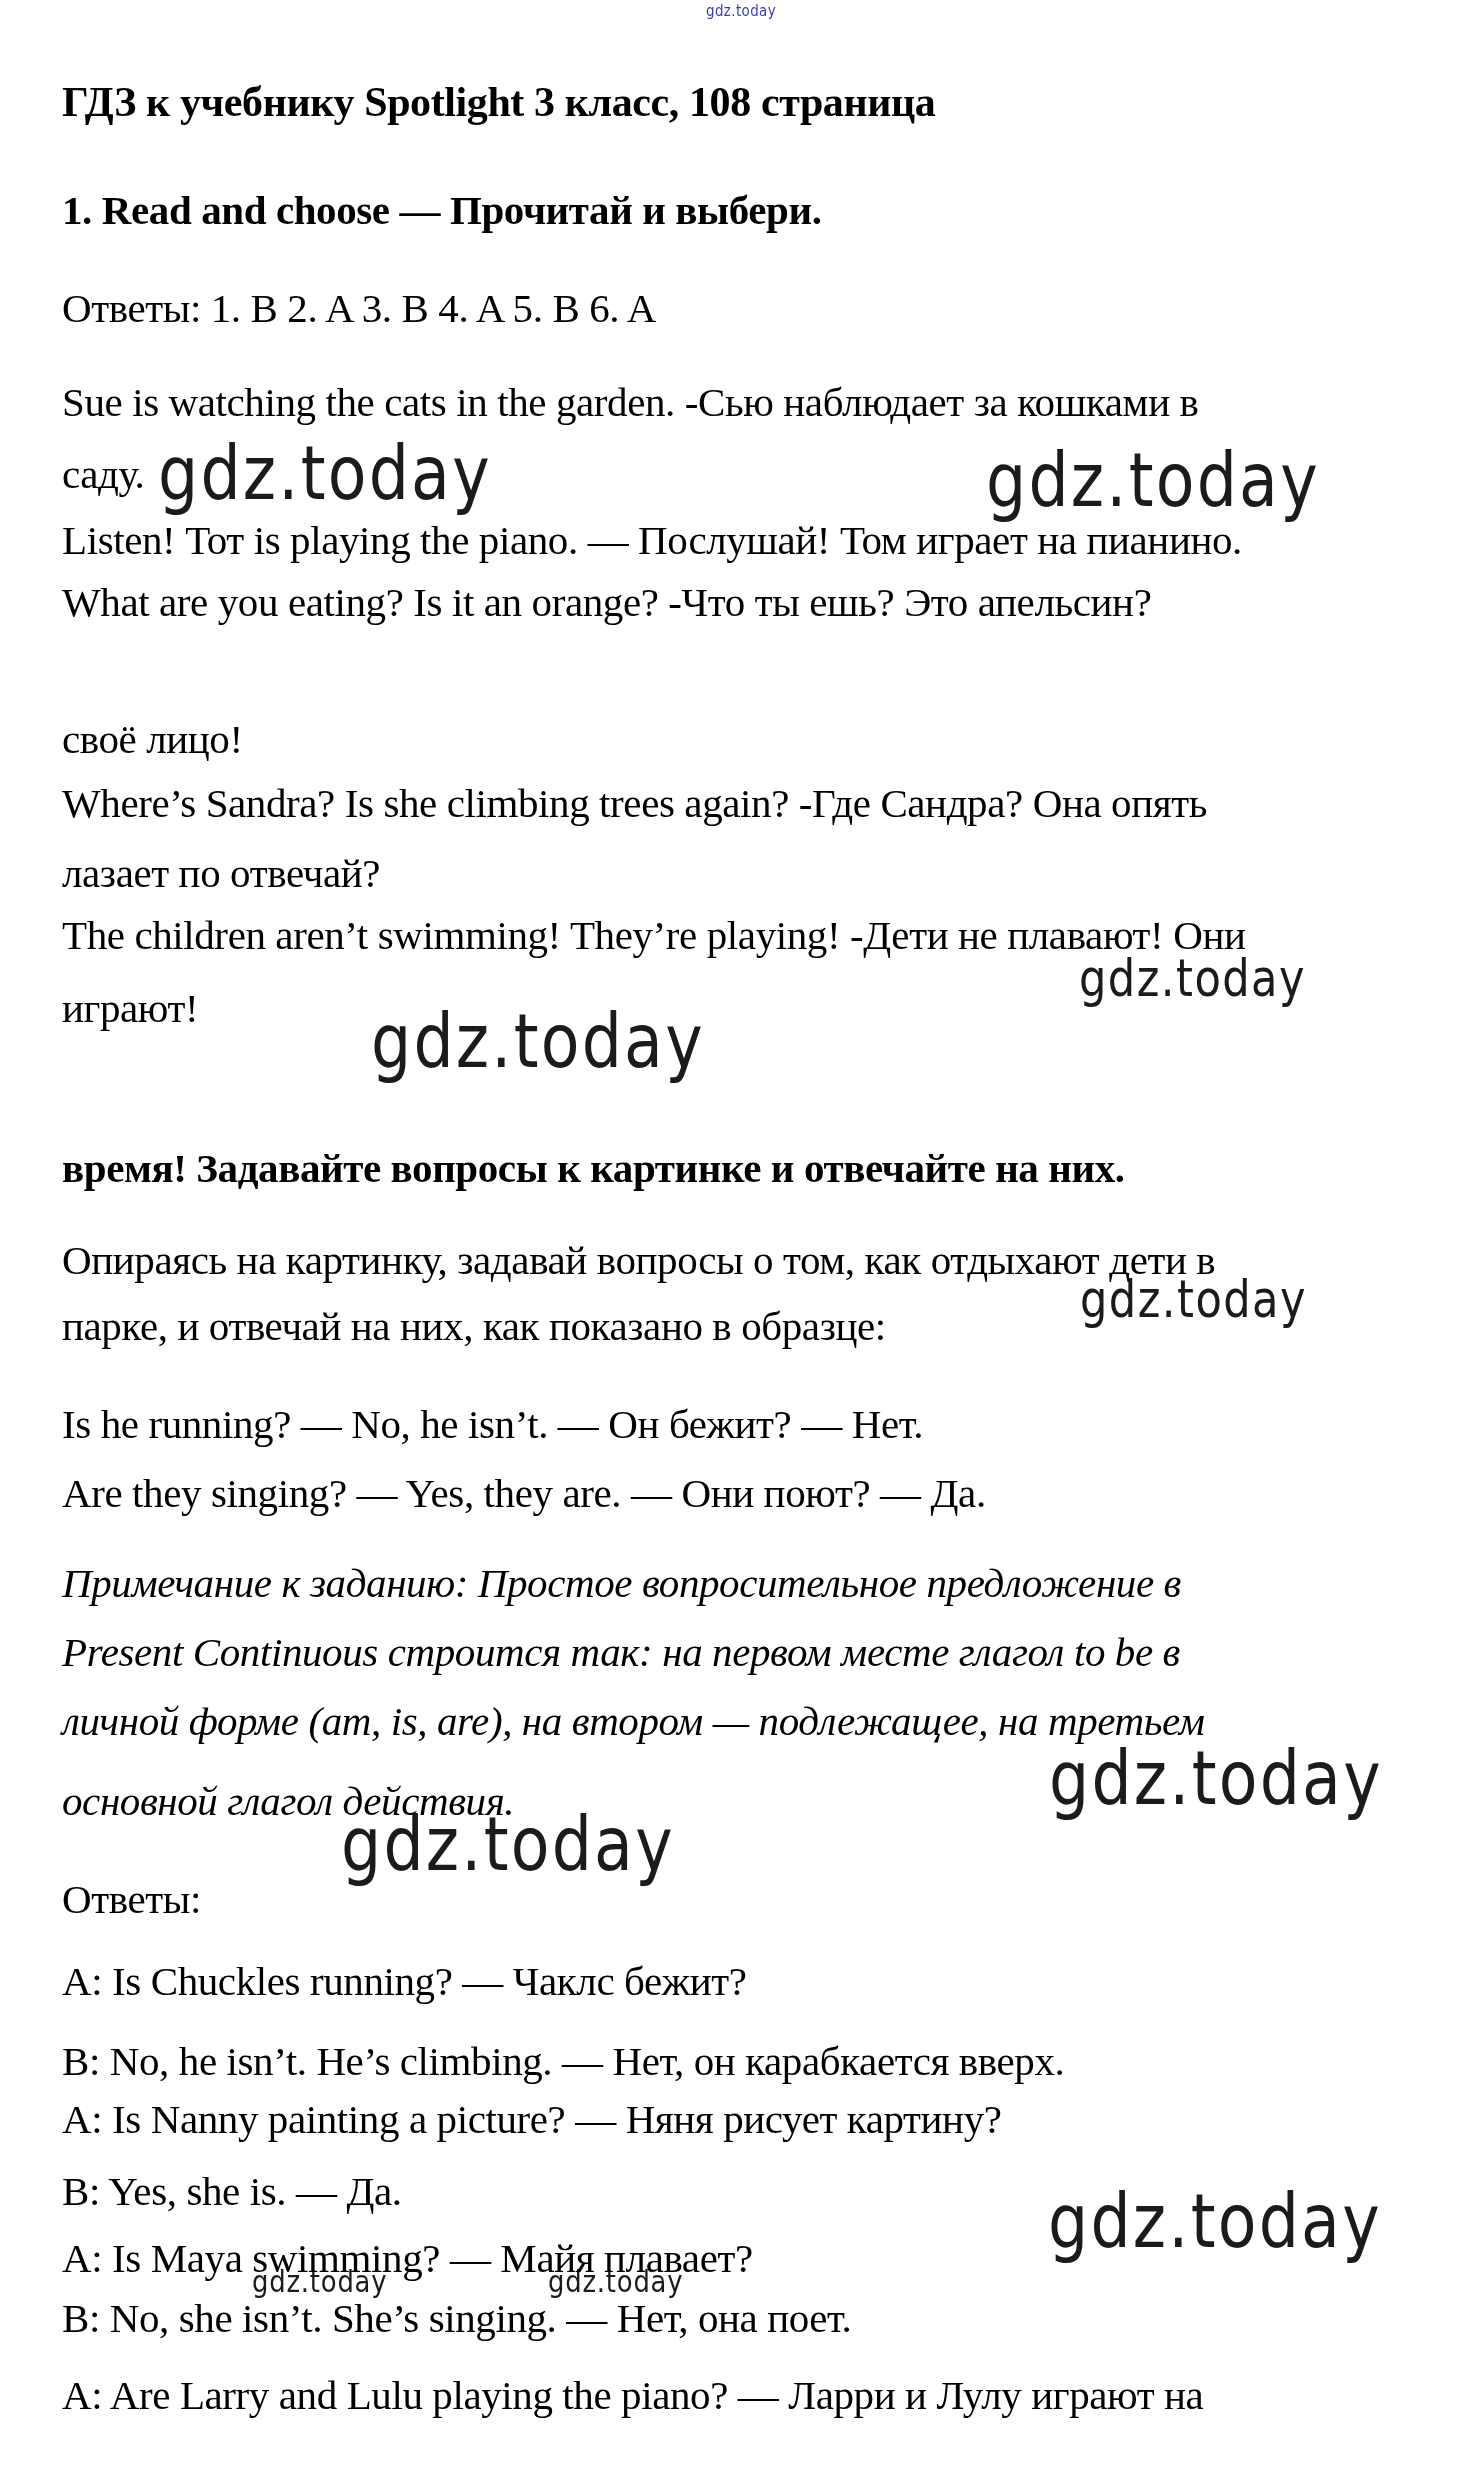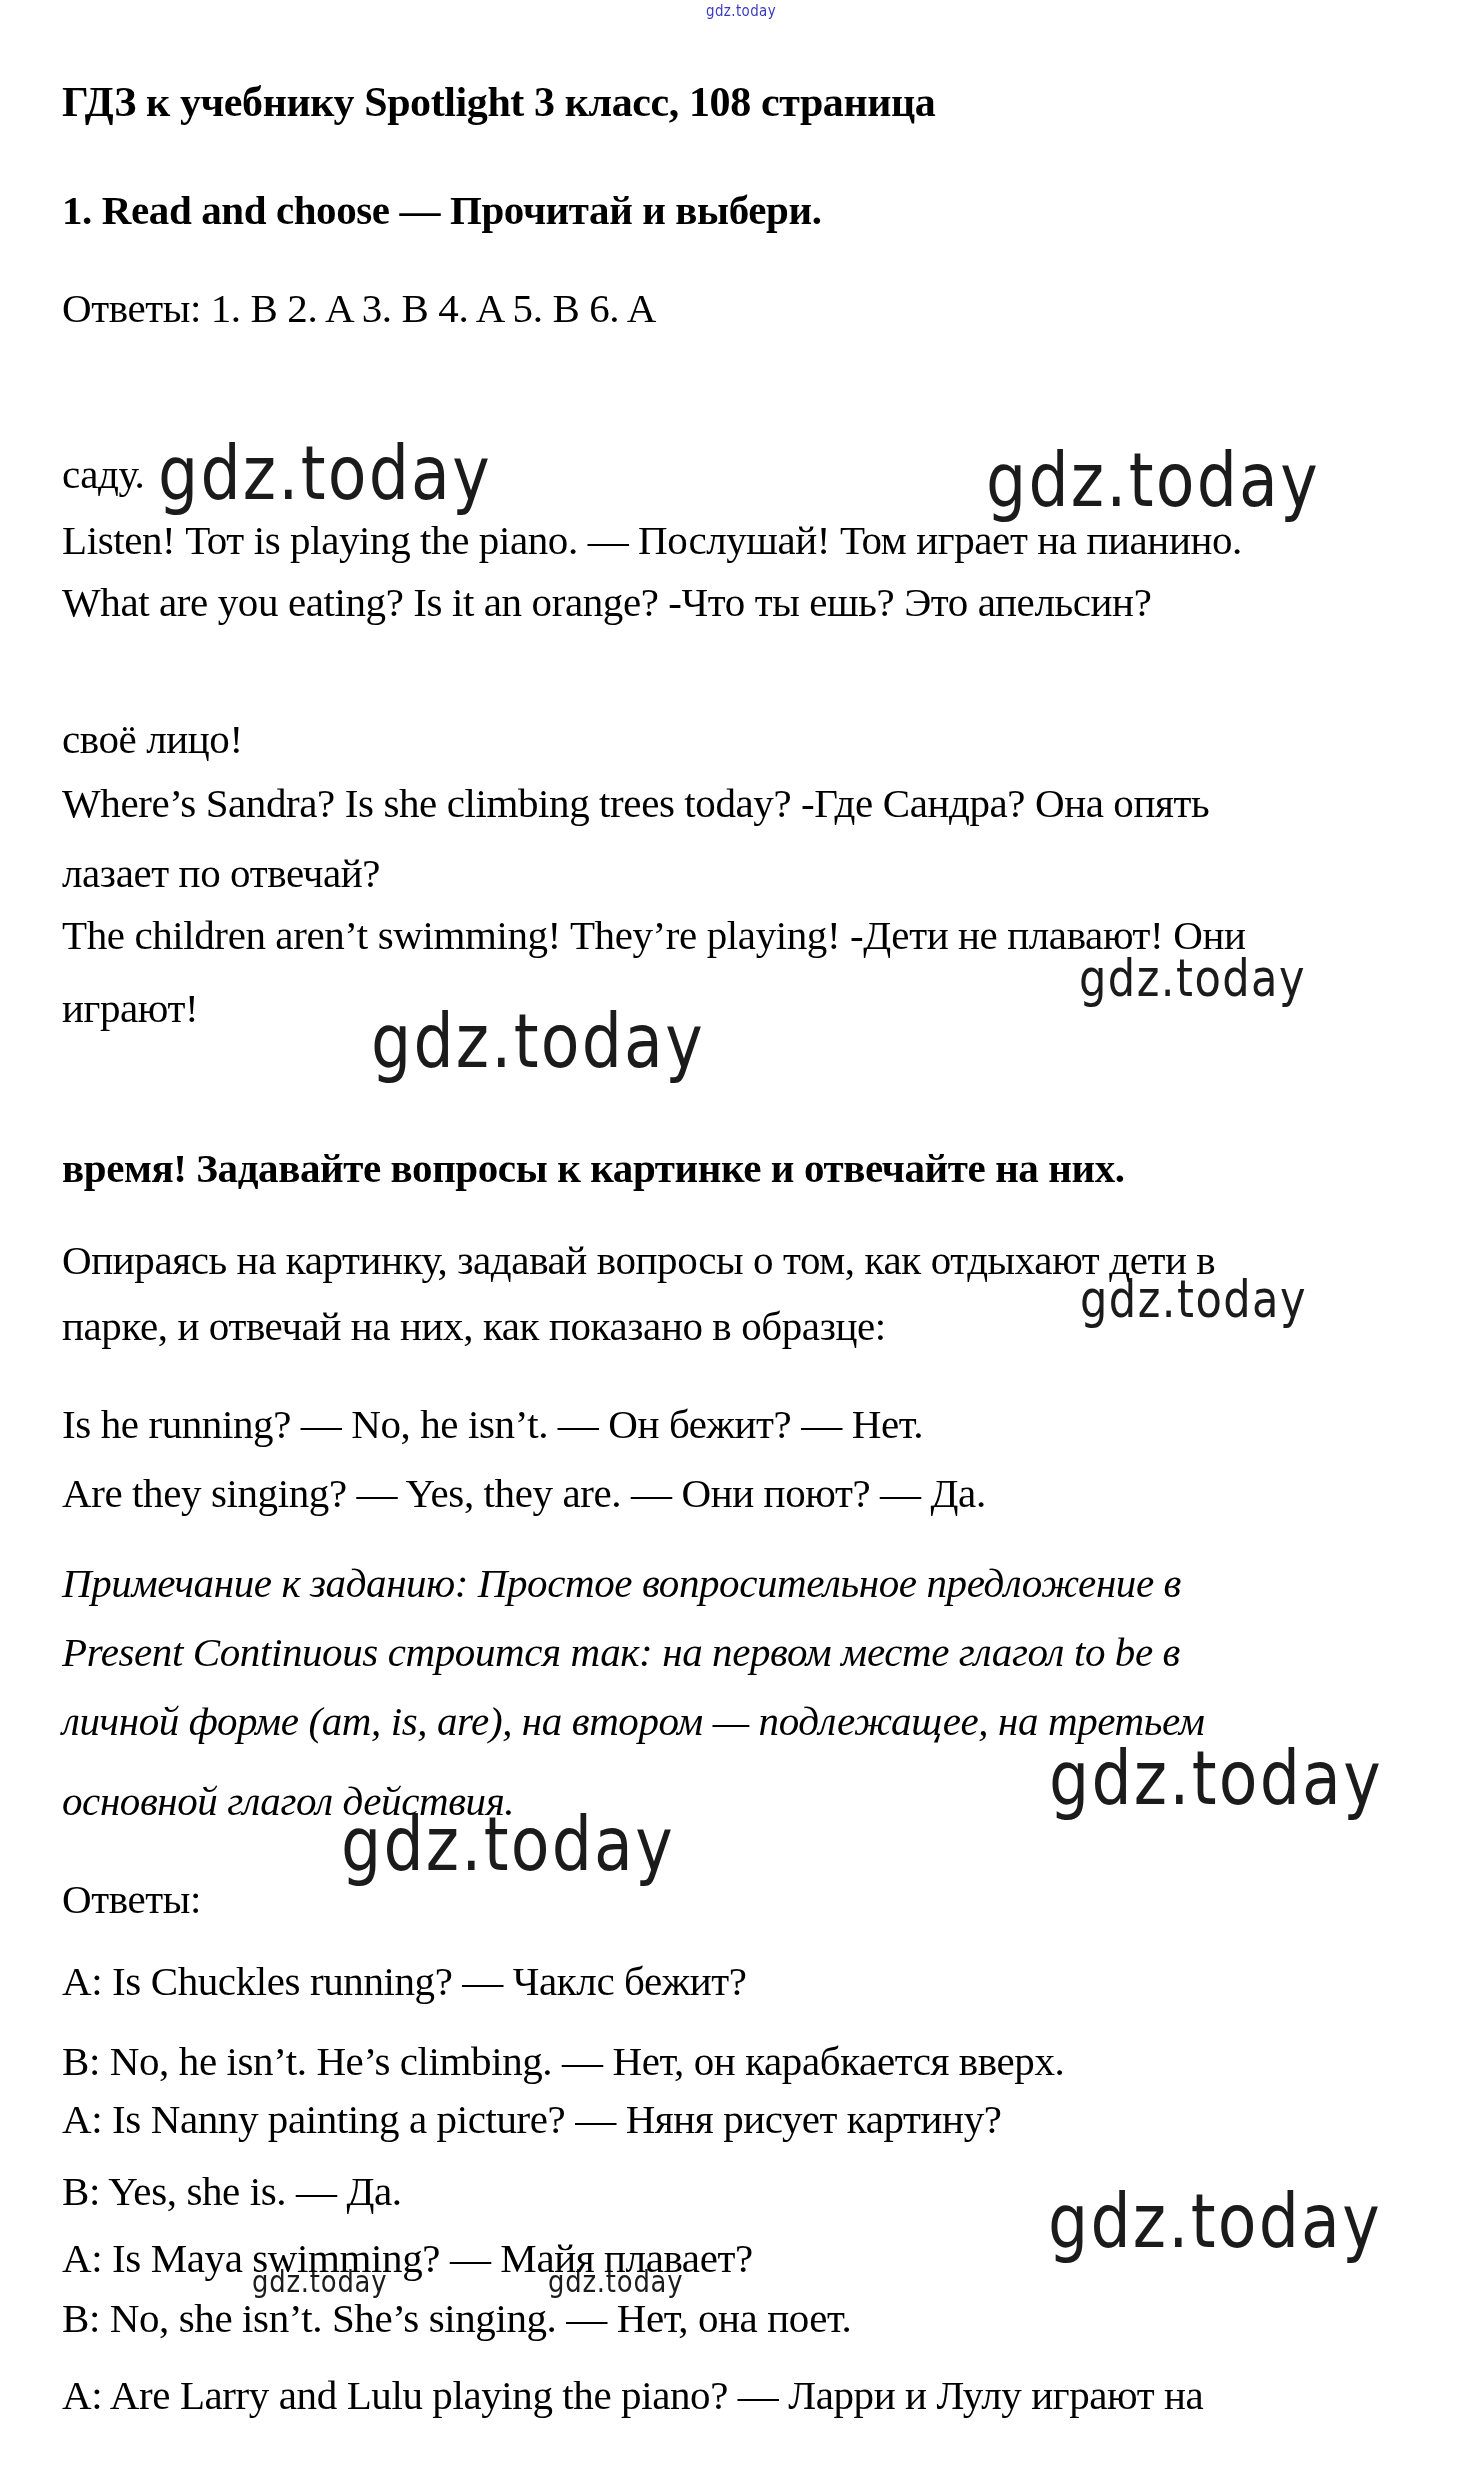--- a/index.html
+++ b/index.html
@@ -59,25 +59,26 @@
   <div class="wm wm-lg" style="left:341px;  top:1807px;">gdz.today</div>
   <div class="wm wm-lg" style="left:1048px; top:2184px;">gdz.today</div>
   <div class="wm wm-sm" style="left:252px;  top:2266px;">gdz.today</div>
   <div class="wm wm-sm" style="left:548px;  top:2266px;">gdz.today</div>
 
   <div class="line bold title" style="top:79px;">ГДЗ к учебнику Spotlight 3 класс, 108 страница</div>
 
   <div class="line bold" style="top:187px;">1. Read and choose — Прочитай и выбери.</div>
   <div class="line" style="top:285px;">Ответы: 1. B 2. A 3. B 4. A 5. B 6. A</div>
 
+  <div class="line" style="top:379px;">Sue is watching the cats in the garden. -Сью наблюдает за кошками в</div>
   <div class="line" style="top:451px;">саду.</div>
   <div class="line" style="top:517px;">Listen! Тот is playing the piano. — Послушай! Том играет на пианино.</div>
   <div class="line" style="top:579px;">What are you eating? Is it an orange? -Что ты ешь? Это апельсин?</div>
   <div class="line" style="top:716px;">своё лицо!</div>
-  <div class="line" style="top:780px;">Where’s Sandra? Is she climbing trees today? -Где Сандра? Она опять</div>
+  <div class="line" style="top:780px;">Where’s Sandra? Is she climbing trees again? -Где Сандра? Она опять</div>
   <div class="line" style="top:850px;">лазает по отвечай?</div>
   <div class="line" style="top:912px;">The children aren’t swimming! They’re playing! -Дети не плавают! Они</div>
   <div class="line" style="top:985px;">играют!</div>
 
   <div class="line bold" style="top:1145px;">время! Задавайте вопросы к картинке и отвечайте на них.</div>
 
   <div class="line" style="top:1237px;">Опираясь на картинку, задавай вопросы о том, как отдыхают дети в</div>
   <div class="line" style="top:1303px;">парке, и отвечай на них, как показано в образце:</div>
 
   <div class="line" style="top:1401px;">Is he running? — No, he isn’t. — Он бежит? — Нет.</div>

